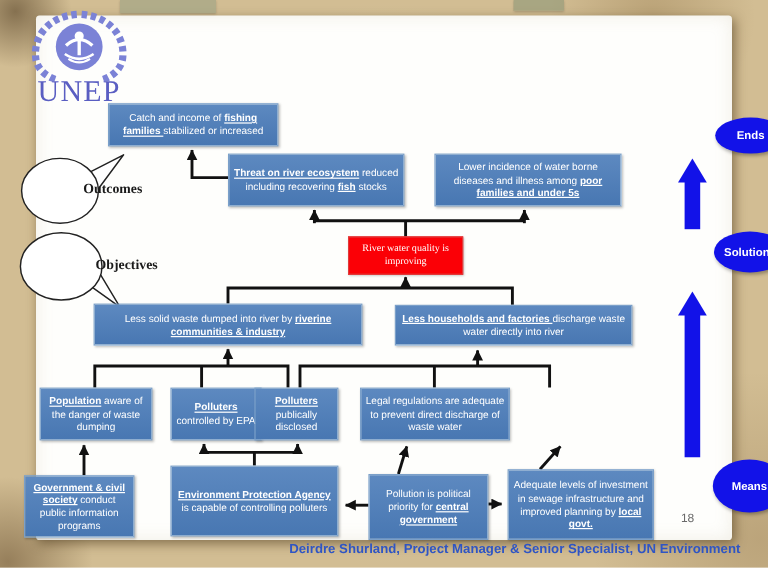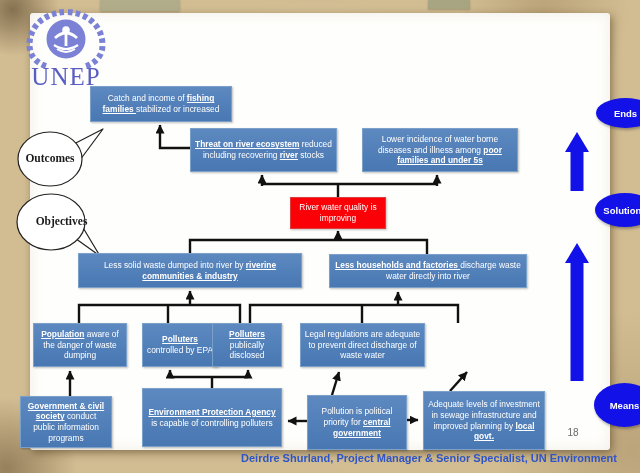--- a/index.html
+++ b/index.html
@@ -15,30 +15,30 @@
   .slide{position:absolute;left:30px;top:13px;width:580px;height:437px;
          background:#fefefc;border-radius:3px;
          box-shadow:2px 3px 9px rgba(75,55,25,.55), inset 0 0 14px rgba(180,160,120,.18);}
   .tape{position:absolute;background:rgba(150,158,130,.55);box-shadow:0 1px 2px rgba(0,0,0,.2);}
   .bx{position:absolute;box-sizing:border-box;display:flex;align-items:center;justify-content:center;
       text-align:center;padding:2px 3px;color:#fff;
       font-size:8.4px;line-height:1.28;
       background:linear-gradient(180deg,#5d89c0,#4877b2);
       border:1px solid #7ba0c9;box-shadow:1px 1px 2px rgba(0,0,0,.25);}
   .bx .em{font-weight:bold;text-decoration:underline;}
-  .bx.red{background:#fb0006;border-color:#e03b3b;}
+  .bx.red{background:#fb0006;border-color:#e03b3b;font-family:Liberation Serif, serif;}
   .oval{position:absolute;border-radius:50%;background:#1212e8;color:#fff;
         display:flex;align-items:center;justify-content:center;
         font-size:9.5px;font-weight:bold;box-shadow:1px 2px 3px rgba(0,0,0,.3);margin-left:48px;}
   .overlay{position:absolute;left:0;top:0;pointer-events:none;}
   .ln{fill:none;stroke:#111;stroke-width:2.4px;}
   .title{position:absolute;left:118px;top:30px;width:384px;text-align:center;
          font-size:19.5px;font-weight:bold;color:#0d0d0d;letter-spacing:.2px;}
   .bubble-label{position:absolute;text-align:center;
-                font-family:"Liberation Serif",serif;font-weight:bold;font-size:11.5px;color:#1a1a1a;}
+                font-family:"Liberation Serif",serif;font-weight:bold;font-size:11.5px;color:#1a1a1a;margin-left:44px;}
   .credit{position:absolute;left:220px;top:452px;width:418px;text-align:center;
           font-size:11px;font-weight:bold;color:#2f55c4;}
   .pageno{position:absolute;left:558px;top:427px;width:30px;text-align:center;
           font-size:10px;color:#6a6a6a;}
   .logo-text{position:absolute;left:14px;top:63px;width:104px;text-align:center;
              font-family:"Liberation Serif",serif;font-size:25px;color:#5a5ec2;letter-spacing:1px;}
 </style>
 </head>
 <body>
 
@@ -105,21 +105,21 @@
     </g>
   </svg>
 
   <div class="bubble-label" style="left:18px;top:152px;width:64px">Outcomes</div>
   <div class="bubble-label" style="left:17px;top:215px;width:89px">Objectives</div>
 
   <div class="bx" style="left:90px;top:86px;width:142px;height:36px">
       <span><span>Catch and income of </span><span class="em">fishing families </span><span>stabilized or increased</span></span>
     </div>
   <div class="bx" style="left:190px;top:128px;width:147px;height:44px">
-      <span><span class="em">Threat on river ecosystem</span><span> reduced including recovering </span><span class="em">river</span><span> stocks</span></span>
+      <span><span class="em">Threat on river ecosystem</span><span> reduced including recovering </span><span class="em">fish</span><span> stocks</span></span>
     </div>
   <div class="bx" style="left:362px;top:128px;width:156px;height:44px">
       <span><span>Lower incidence of water borne diseases and illness among </span><span class="em">poor families and under 5s</span></span>
     </div>
   <div class="bx red" style="left:290px;top:197px;width:96px;height:32px">
       <span><span>River water quality is improving</span></span>
     </div>
   <div class="bx" style="left:78px;top:253px;width:224px;height:35px">
       <span><span>Less solid waste dumped into river by </span><span class="em">riverine communities &amp; industry</span></span>
     </div>

